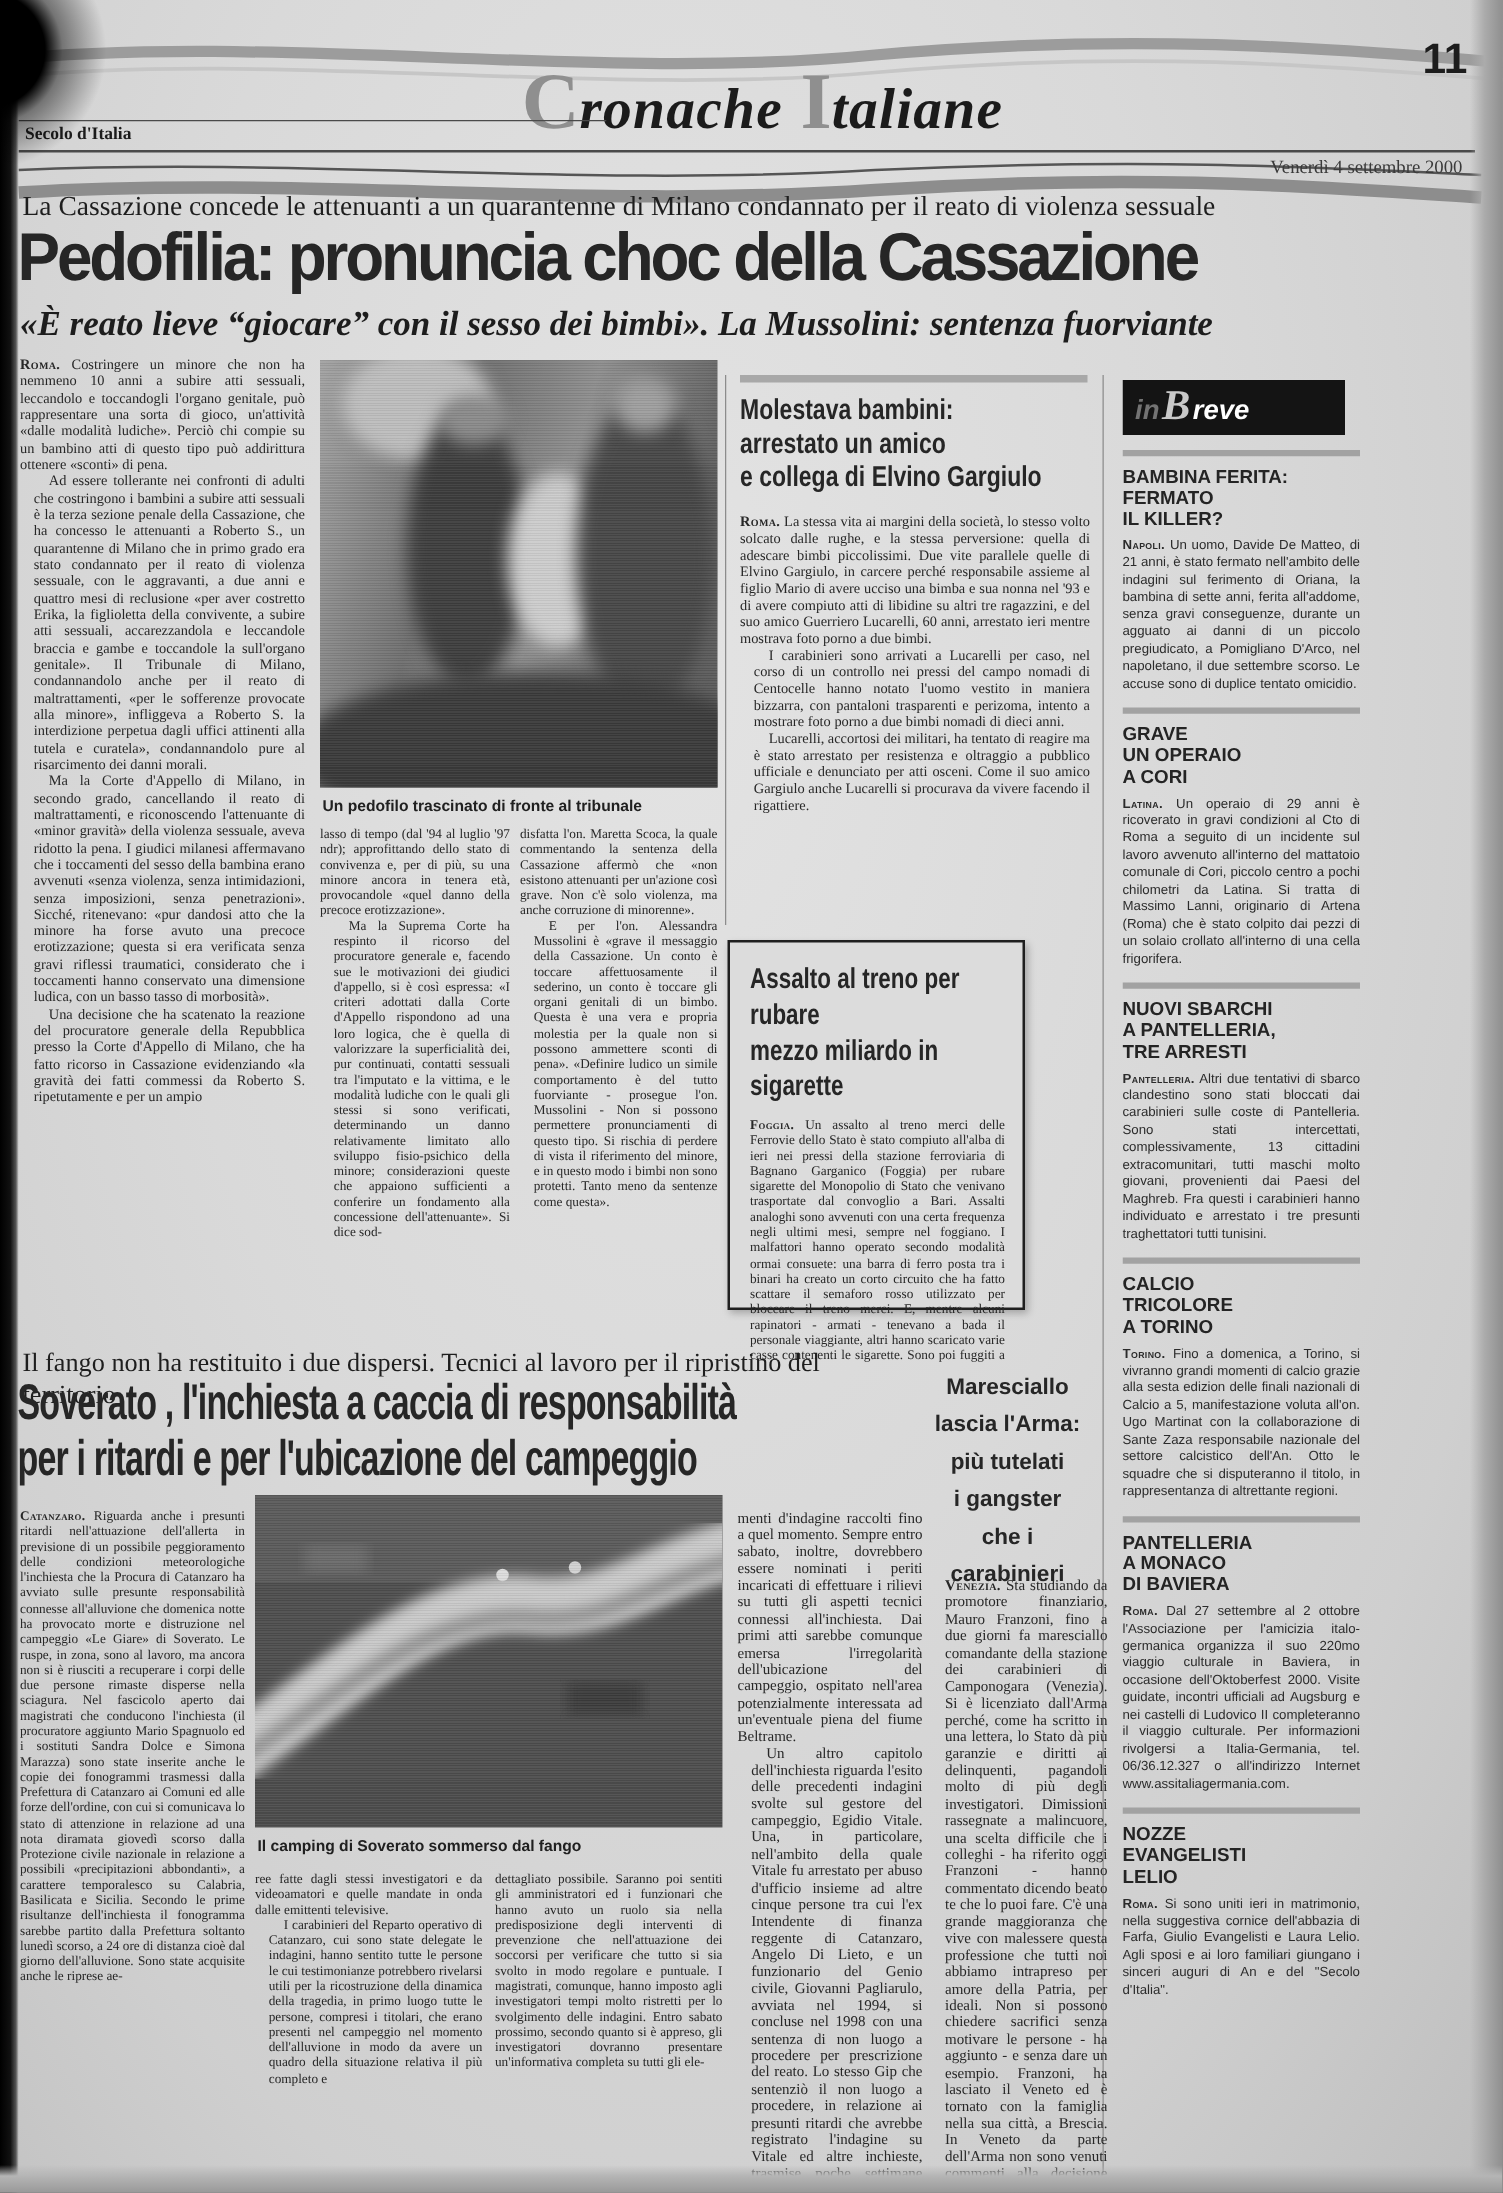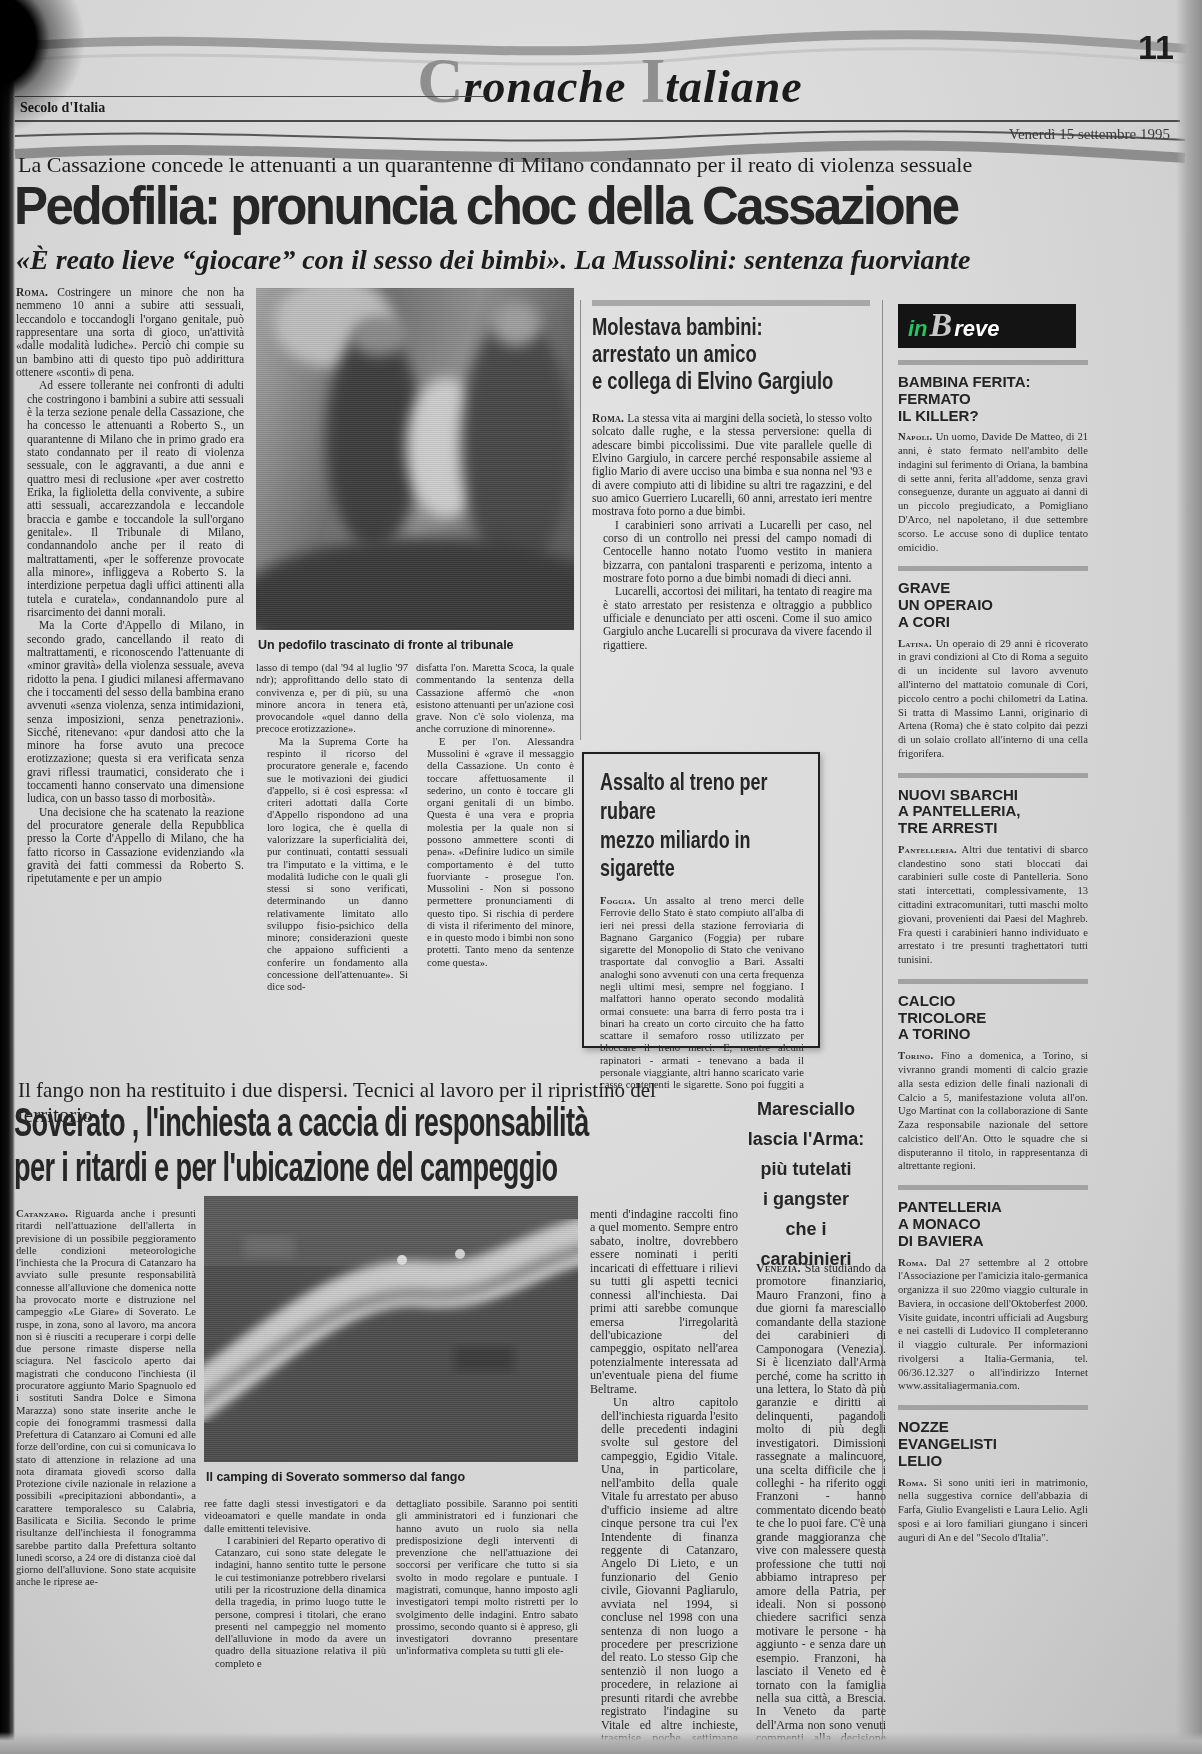--- a/index.html
+++ b/index.html
@@ -33,27 +33,27 @@
 
   .subart-bar{height:6px;background:#a8a8a8;}
   .subart-head{font:bold 23px "Liberation Sans",sans-serif;line-height:1.18;color:#262626;transform:scaleX(.8);transform-origin:left top;white-space:pre-line;width:125%;}
 
   .boxart{border:2.5px solid #1f1f1f;background:#dcdcdc;box-shadow:2px 3px 6px rgba(0,0,0,.25);}
   .boxart-head{font:bold 23px "Liberation Sans",sans-serif;line-height:1.25;color:#262626;transform:scaleX(.78);transform-origin:left top;white-space:pre-line;width:128%;}
 
   .vline{width:1px;background:#8c8c8c;}
 
   .inbreve-badge{background:#141414;color:#fff;display:flex;align-items:baseline;padding:2px 10px 4px 10px;width:178px;box-sizing:border-box;}
-  .ib-in{font:bold italic 22px "Liberation Sans",sans-serif;color:#22c55e;}
+  .ib-in{font:bold italic 22px "Liberation Sans",sans-serif;color:#737373;}
   .ib-b{font:bold italic 34px "Liberation Serif",serif;color:#c9c9c9;margin:0 2px;}
   .ib-reve{font:bold italic 22px "Liberation Sans",sans-serif;color:#fff;}
   .sidebar{width:190px;font-family:"Liberation Sans",sans-serif;}
   .sb-rule{height:5px;background:#a2a2a2;margin:12px 0 9px 0;}
   .sb-head{font:bold 15px "Liberation Sans",sans-serif;line-height:1.12;color:#242424;white-space:pre-line;}
-  .sb-body{font-size:10.6px;line-height:1.3;text-align:justify;color:#2b2b2b;margin-top:6px;font-family:Liberation Serif, serif;}
+  .sb-body{font-size:10.6px;line-height:1.3;text-align:justify;color:#2b2b2b;margin-top:6px;}
   .sb-body .city{font-variant:small-caps;}
 
   .kicker2{font:21px "Liberation Serif",serif;color:#1e1e1e;}
   .headline2{font:bold 40px "Liberation Sans",sans-serif;line-height:1.13;letter-spacing:-1px;color:#262626;transform:scaleX(.68);transform-origin:left top;white-space:pre-line;width:147%;}
   .mares-head{font:bold 18px "Liberation Sans",sans-serif;line-height:30px;text-align:center;color:#262626;white-space:pre-line;}
 
   .photo{overflow:hidden;background:#777;}
   .ph-shape{position:absolute;filter:blur(7px);border-radius:50%;}
   .grain{position:absolute;inset:0;background:repeating-linear-gradient(0deg,rgba(255,255,255,.05) 0 1px,rgba(0,0,0,.05) 1px 2px);}
   .bt-sm{font-size:10.6px;line-height:1.16;}
@@ -80,21 +80,21 @@
   </div>
 
   <div class="abs thinrule" style="left:15px;top:96px;width:470px;height:1px;"></div>
   <div class="abs nameplate" style="left:20px;top:100px;">Secolo d'Italia</div>
   <div class="abs thinrule" style="left:15px;top:120px;width:1165px;"></div>
 
   <svg class="abs" style="left:0;top:124px;" width="1202" height="46">
     <path d="M15,30 C250,16 460,44 700,28 C920,14 1060,26 1185,34" stroke="#8d8d8d" stroke-width="10" fill="none"></path>
     <path d="M15,12 C250,2 460,26 700,12 C920,2 1060,10 1185,16" stroke="#555" stroke-width="2" fill="none"></path>
   </svg>
-  <div class="abs dateline" style="left:880px;top:126px;width:290px;background:transparent;">Venerdì 15 settembre 1995</div>
+  <div class="abs dateline" style="left:880px;top:126px;width:290px;background:transparent;">Venerdì 4 settembre 2000</div>
 
   <div class="abs kicker" style="left:18px;top:152px;width:1150px;">La Cassazione concede le attenuanti a un quarantenne di Milano condannato per il reato di violenza sessuale</div>
   <div class="abs headline1" style="left:14px;top:174px;width:1180px;">Pedofilia: pronuncia choc della Cassazione</div>
   <div class="abs subhead" style="left:16px;top:244px;width:1160px;">«È reato lieve “giocare” con il sesso dei bimbi». La Mussolini: sentenza fuorviante</div>
 
   <div class="abs bt" style="left:16px;top:286px;width:228px;height:762px;">
     <p><span class="city">Roma.</span> <span>Costringere un minore che non ha nemmeno 10 anni a subire atti sessuali, leccandolo e toccandogli l'organo genitale, può rappresentare una sorta di gioco, un'attività «dalle modalità ludiche». Perciò chi compie su un bambino atti di questo tipo può addirittura ottenere «sconti» di pena.</span></p>
     <p class="ind">Ad essere tollerante nei confronti di adulti che costringono i bambini a subire atti sessuali è la terza sezione penale della Cassazione, che ha concesso le attenuanti a Roberto S., un quarantenne di Milano che in primo grado era stato condannato per il reato di violenza sessuale, con le aggravanti, a due anni e quattro mesi di reclusione «per aver costretto Erika, la figlioletta della convivente, a subire atti sessuali, accarezzandola e leccandole braccia e gambe e toccandole la sull'organo genitale». Il Tribunale di Milano, condannandolo anche per il reato di maltrattamenti, «per le sofferenze provocate alla minore», infliggeva a Roberto S. la interdizione perpetua dagli uffici attinenti alla tutela e curatela», condannandolo pure al risarcimento dei danni morali.</p>
     <p class="ind">Ma la Corte d'Appello di Milano, in secondo grado, cancellando il reato di maltrattamenti, e riconoscendo l'attenuante di «minor gravità» della violenza sessuale, aveva ridotto la pena. I giudici milanesi affermavano che i toccamenti del sesso della bambina erano avvenuti «senza violenza, senza intimidazioni, senza imposizioni, senza penetrazioni». Sicché, ritenevano: «pur dandosi atto che la minore ha forse avuto una precoce erotizzazione; questa si era verificata senza gravi riflessi traumatici, considerato che i toccamenti hanno conservato una dimensione ludica, con un basso tasso di morbosità».</p>
     <p class="ind">Una decisione che ha scatenato la reazione del procuratore generale della Repubblica presso la Corte d'Appello di Milano, che ha fatto ricorso in Cassazione evidenziando «la gravità dei fatti commessi da Roberto S. ripetutamente e per un ampio</p>

